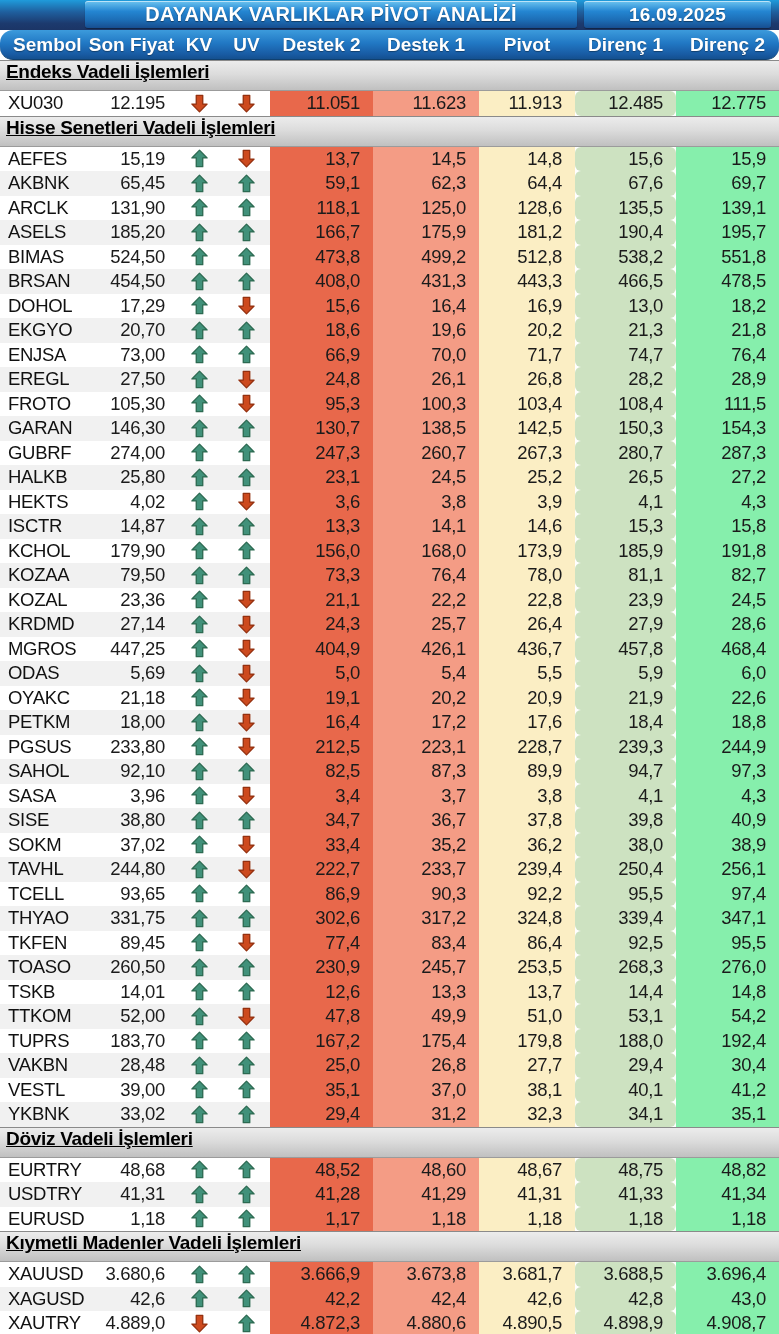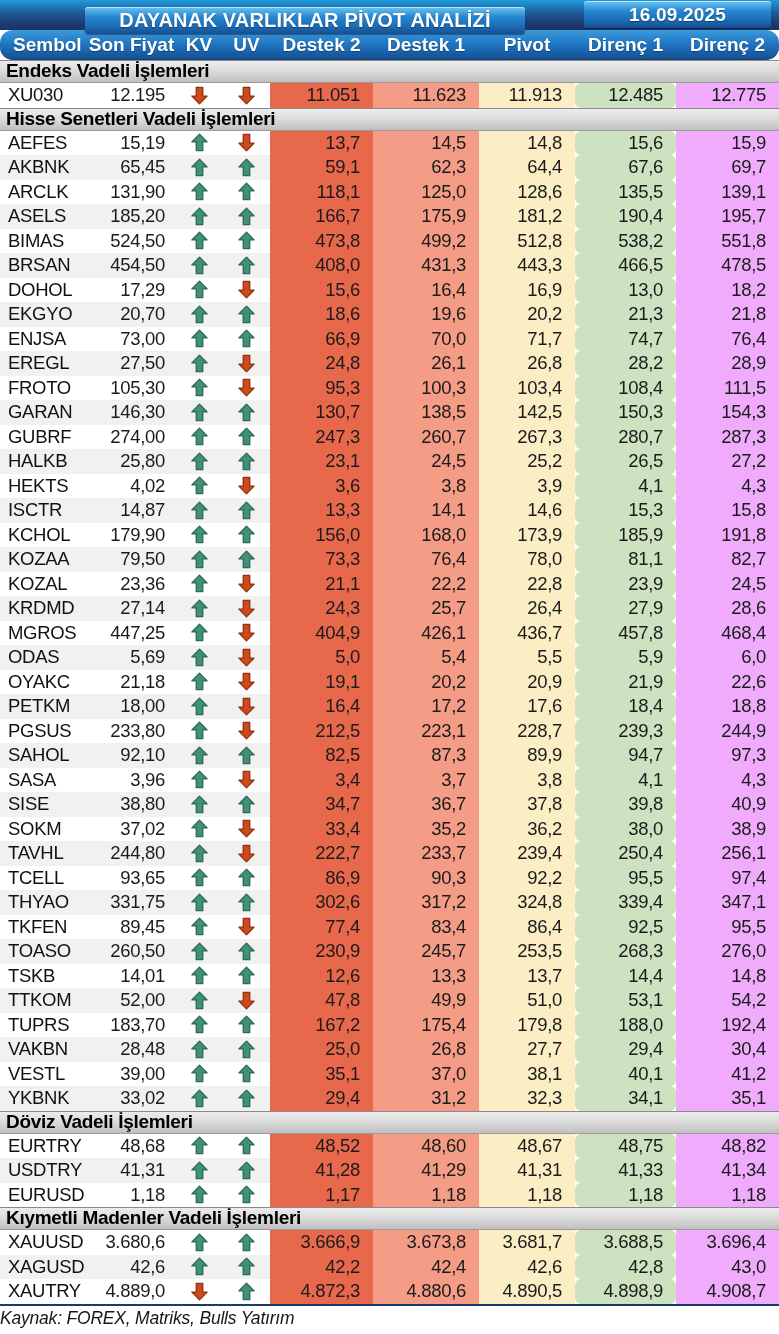--- a/index.html
+++ b/index.html
@@ -6,60 +6,60 @@
   #page{width:779px;height:1334px;position:relative;background:#ffffff;
         font-family:"Liberation Sans","DejaVu Sans",sans-serif;overflow:hidden;}
 
   
   .titlebar{height:30px;width:779px;position:relative;
     background:linear-gradient(180deg,#1f9bdb 0%,#1f5f9e 40%,#1c3a6e 78%,#1b3566 100%);}
   .panel{position:absolute;top:1px;height:27px;border-radius:3px;
     background:linear-gradient(180deg,#6cc4f0 0%,#2486d2 38%,#1c6cb4 72%,#174e90 100%);
     box-shadow:inset 0 1px 0 rgba(255,255,255,.55), 0 1px 1px rgba(0,0,0,.35);
     display:flex;align-items:center;justify-content:center;}
-  .title-panel{left:85px;width:440px;margin-top:6px;}
+  .title-panel{left:85px;width:492px;}
   .date-panel{left:584px;width:187px;}
   .titlebar .txt{color:#ffffff;font-weight:bold;font-size:20px;letter-spacing:.2px;
     text-shadow:0 1px 1px rgba(0,0,0,.4);white-space:nowrap;}
   .date-panel .txt{font-size:19px;}
 
   
   .colhead{height:30px;width:779px;display:grid;
     grid-template-columns:88px 87px 48px 47px 103px 106px 96px 101px 103px;
     background:linear-gradient(180deg,#3c9bdc 0%,#2178c4 45%,#185aa2 85%,#14508f 100%);
     border-bottom:1px solid #10406f;box-sizing:border-box;border-radius:13px;}
   .colhead .ch{color:#ffffff;font-weight:bold;font-size:19px;display:flex;
     align-items:center;justify-content:center;white-space:nowrap;
     text-shadow:0 1px 1px rgba(0,0,0,.35);}
   .colhead .ch.first{justify-content:flex-start;padding-left:13px;}
 
   
-  .section{height:23px;width:779px;box-sizing:border-box;
+  .section{height:31px;width:779px;box-sizing:border-box;
     background:linear-gradient(180deg,#ececec 0%,#dcdcdc 45%,#c0c0c0 100%);
     border-top:1px solid #8a8a8a;border-bottom:1px solid #9b9b9b;
-    display:flex;align-items:flex-end;}
+    display:flex;align-items:flex-start;text-decoration:underline;}
   .section .slabel{font-weight:bold;color:#000000;font-size:19px;padding-left:6px;
     letter-spacing:-0.3px;white-space:nowrap;}
 
   
   .row{height:24.5px;width:779px;display:grid;
     grid-template-columns:88px 87px 48px 47px 103px 106px 96px 101px 103px;
     background:#ffffff;}
   .row.alt .c-sym,.row.alt .c-last,.row.alt .c-arrow{background:#f1f1f1;}
   .cell{display:flex;align-items:center;font-size:18.5px;color:#1b1b1b;
     letter-spacing:-0.3px;white-space:nowrap;box-sizing:border-box;}
   .c-sym{padding-left:8px;justify-content:flex-start;color:#111;}
   .c-last{justify-content:flex-end;padding-right:10px;}
   .c-arrow{justify-content:center;}
   .c-val{justify-content:flex-end;padding-right:13px;}
   .bg-d2{background:#e8684b;}
   .bg-d1{background:#f49c85;}
   .bg-pv{background:#fbeec4;}
   .bg-r1{background:#cde2c1;border-radius:6px;}
-  .bg-r2{background:#f0abfc;}
+  .bg-r2{background:#86efac;}
   .arrow-svg{width:19px;height:19px;display:block;}
 
   
   .table-end{height:0;border-top:2px solid #1c3a6e;width:779px;}
   .footer{height:26px;display:flex;align-items:center;}
   .footer .src{font-style:italic;font-size:17.5px;color:#161616;letter-spacing:-0.2px;}
 </style>
 </head>
 <body>
 

